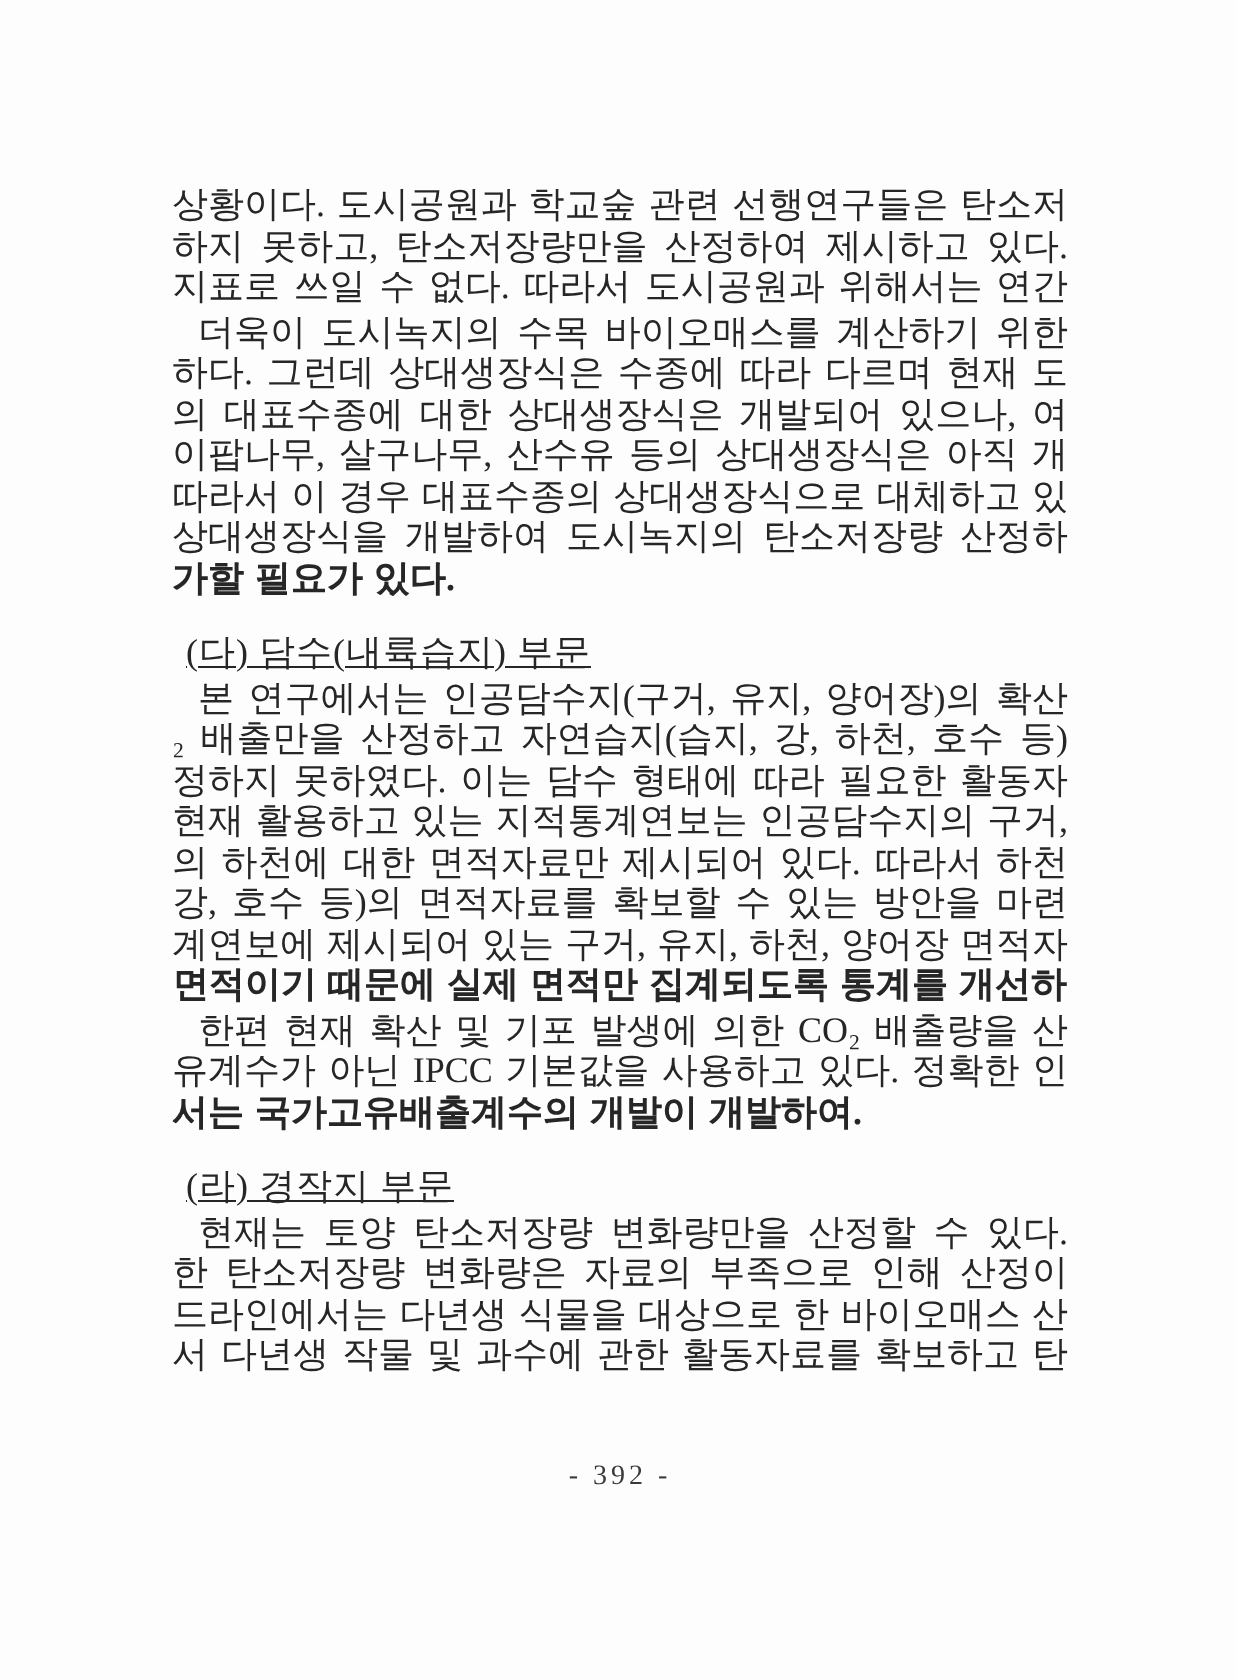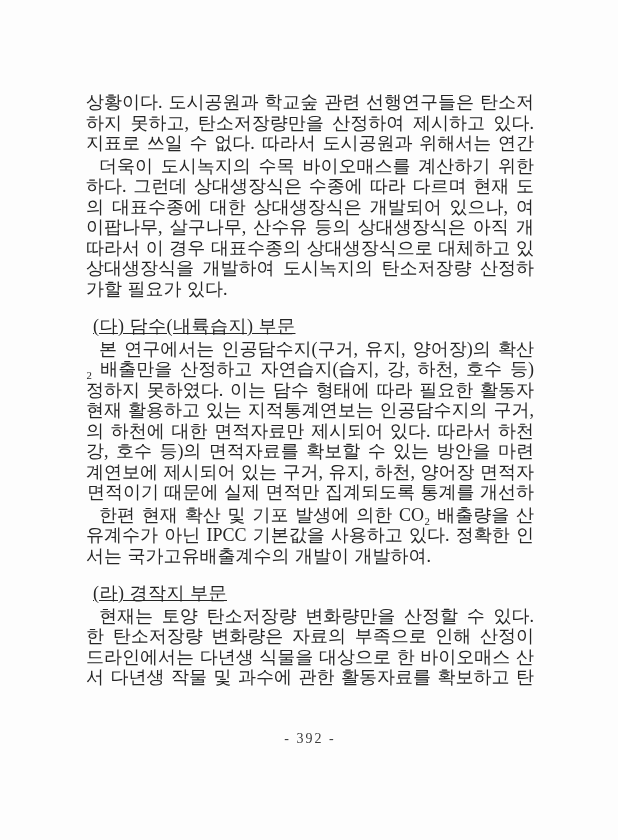--- a/index.html
+++ b/index.html
@@ -30,22 +30,23 @@
   .line {
     height: 20.5px;
     line-height: 20.5px;
     text-align: justify;
     text-align-last: justify;
     word-spacing: 1px;
     white-space: normal;
     overflow: hidden;
   }
   .line.short {
-    text-align: right;
+    text-align: center;
     text-align-last: left;
+    font-weight: bold;
   }
   .line.indent {
     padding-left: 13px;
   }
   .heading {
     height: 20.5px;
     line-height: 20.5px;
     margin-top: 17px;
     margin-bottom: 2px;
     padding-left: 7px;

